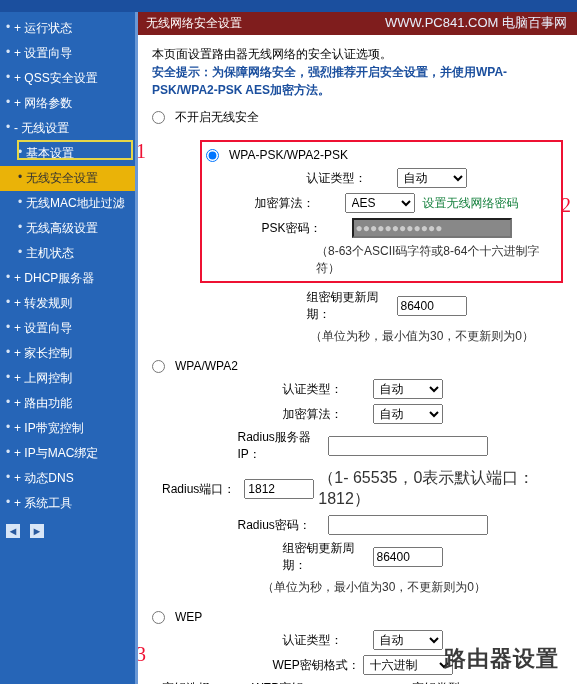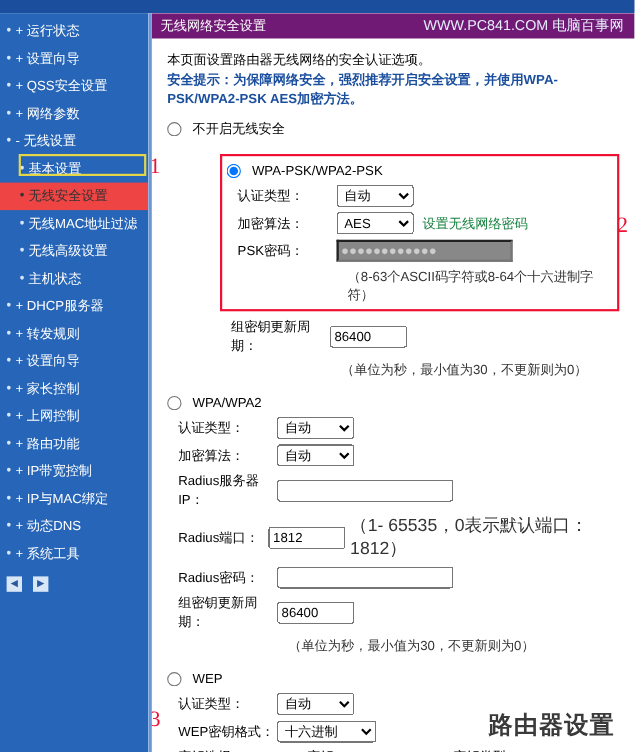--- a/index.html
+++ b/index.html
@@ -4,34 +4,34 @@
 <style>
 * { margin: 0; padding: 0; box-sizing: border-box; }
 body { font-family: SimSun, "宋体", sans-serif; font-size: 12px; background: #fff; width: 577px; }
 .container { display: flex; height: 684px; border-top: 12px solid #1b4f9e; }
 .sidebar { width: 135px; background: #2665b7; color: #fff; padding-top: 4px; overflow: hidden; flex-shrink: 0; }
 .sidebar ul { list-style: none; }
 .sidebar li { padding: 4px 6px 4px 14px; position: relative; cursor: pointer; }
 .sidebar li.level1::before { content: "•"; position: absolute; left: 6px; color: #d8e6f7; }
 .sidebar li.level2 { padding-left: 26px; }
 .sidebar li.level2::before { content: "•"; position: absolute; left: 18px; color: #d8e6f7; }
-.sidebar li.selected { background: #ef4444; color: #333; }
+.sidebar li.selected { background: #eab308; color: #333; }
 .sidebar li.selected::before { color: #333; }
 .scroll-btns { display: flex; margin-top: 8px; padding-left: 6px; gap: 10px; }
 .scroll-btn { width: 14px; height: 14px; background: #d8e6f7; color: #2a5a9e; font-size: 11px; display: flex; align-items: center; justify-content: center; }
 .main { flex: 1; background: #fff; overflow: hidden; position: relative; border-left: 3px solid #6a98d6; }
-.title-bar { background: #701a75; color: #fff; padding: 3px 8px; font-size: 12px; position: relative; }
+.title-bar { background: #7f1d1d; color: #fff; padding: 3px 8px; font-size: 12px; position: relative; }
 .watermark { position: absolute; right: 10px; top: 2px; font-size: 13px; color: #e6eefb; white-space: nowrap; font-family: Arial; }
 .content { padding: 10px 14px; }
 .intro { margin-bottom: 10px; line-height: 1.5; }
 .blue-bold { color: #1b4f9e; font-weight: bold; }
 .section { margin-bottom: 14px; }
 .radio-row { margin-bottom: 6px; display: flex; align-items: center; gap: 6px; }
 .radio-row label { font-size: 12px; }
-.form-row { display: flex; align-items: center; margin-bottom: 5px; }
+.form-row { display: flex; align-items: center; margin-bottom: 5px; justify-content: center; }
 .form-label { width: 100px; text-align: left; padding-left: 10px; }
 .form-input select, .form-input input[type=text], .form-input input[type=password] { font-size: 12px; padding: 1px 2px; }
 .form-input select { width: 70px; }
 .form-input input[type=text], .form-input input[type=password] { width: 160px; }
 .hint { color: #333; font-size: 16px; margin-left: 4px; }
 .hint-below { padding-left: 110px; font-size: 12px; color: #333; }
 .red-box { border: 2px solid #e13; padding: 6px 4px 4px; margin-bottom: 6px; }
 .red-note { color: #15803d; font-size: 12px; font-weight: normal; position: absolute; }
 .anno { color: #e13; font-family: "Comic Sans MS", cursive; font-size: 20px; position: absolute; }
 .sel-highlight { border: 2px solid #e5d648; position: absolute; pointer-events: none; }

